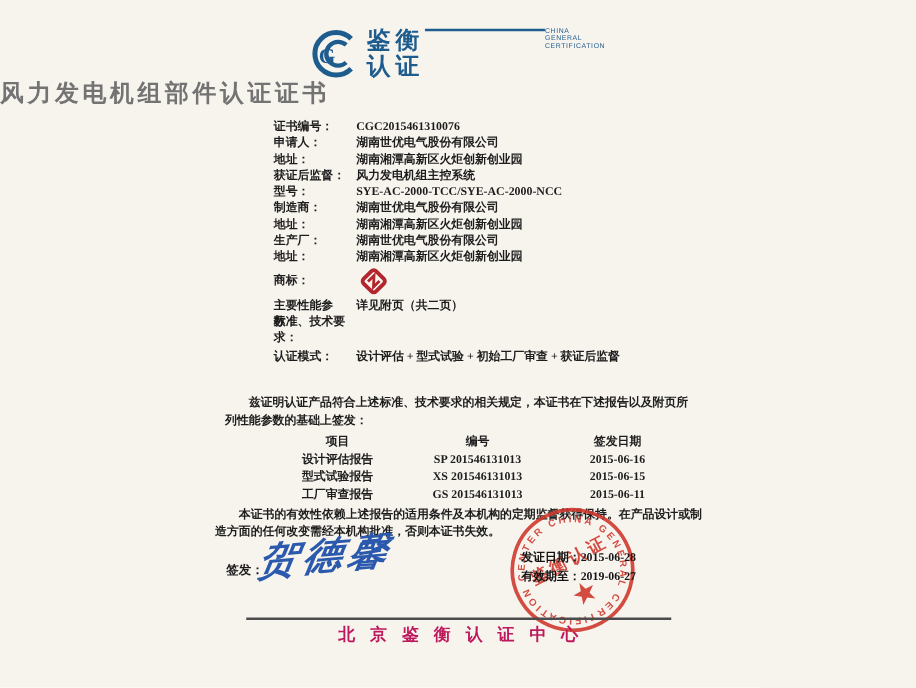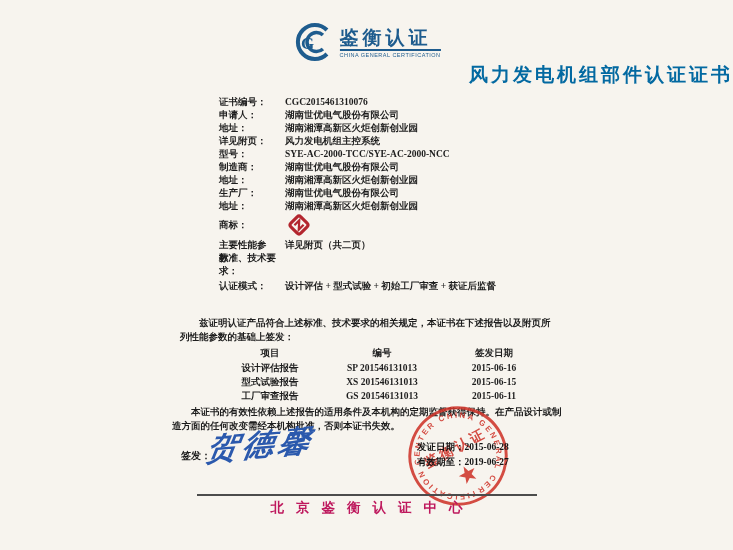--- a/index.html
+++ b/index.html
@@ -6,29 +6,29 @@
   .page {
     position:relative; width:733px; height:550px;
     background:#f7f4ee;
     font-family:"Liberation Serif", serif;
     color:#1d1d1d; overflow:hidden;
   }
   
   .logo { position:absolute; top:22px; left:50%; transform:translateX(-50%);
           display:flex; align-items:center; gap:7px; }
   .logo-emblem { width:40px; height:40px; }
-  .logo-text { display:flex; flex-direction:column; }
+  .logo-text { display:flex; flex-direction:row; }
   .logo-zh { font-size:19px; font-weight:bold; color:#1e5c8e; letter-spacing:4px;
              font-family:"Liberation Sans", sans-serif; line-height:21px; }
   .logo-rule { border:0; border-top:2px solid #1e5c8e; margin:1px 0 1px 0; width:100%; }
   .logo-en { font-size:5.5px; color:#1e5c8e; letter-spacing:0.5px;
              font-family:"Liberation Sans", sans-serif; }
   
-  .title { position:absolute; top:62px; left:0; width:100%; text-align:right;
-           font-size:19px; font-weight:bold; letter-spacing:3px; color:#0369a1; }
+  .title { position:absolute; top:62px; left:0; width:100%; text-align:left;
+           font-size:19px; font-weight:bold; letter-spacing:3px; color:#737373; }
   
   .fields { position:absolute; left:219px; top:96px; width:345px; }
   .frow { display:flex; height:13px; font-size:9.5px; font-weight:bold; line-height:13px; }
   .frow .lbl { width:66px; flex:none; }
   .frow .val { white-space:nowrap; }
   .tm-row { height:24px; align-items:center; }
   .tm-row .tm-svg { width:24px; height:24px; margin-left:2px; }
   .params-row { height:13px; margin-top:2px; }
   .std-row { height:auto; }
   .std-row .std-lines { width:265px; }
@@ -94,21 +94,21 @@
     </div>
     <div class="frow">
       <span class="lbl">申请人：</span>
       <span class="val">湖南世优电气股份有限公司</span>
     </div>
     <div class="frow">
       <span class="lbl">地址：</span>
       <span class="val">湖南湘潭高新区火炬创新创业园</span>
     </div>
     <div class="frow">
-      <span class="lbl">详见附页：</span>
+      <span class="lbl">获证后监督：</span>
       <span class="val">风力发电机组主控系统</span>
     </div>
     <div class="frow">
       <span class="lbl">型号：</span>
       <span class="val">SYE-AC-2000-TCC/SYE-AC-2000-NCC</span>
     </div>
     <div class="frow">
       <span class="lbl">制造商：</span>
       <span class="val">湖南世优电气股份有限公司</span>
     </div>

